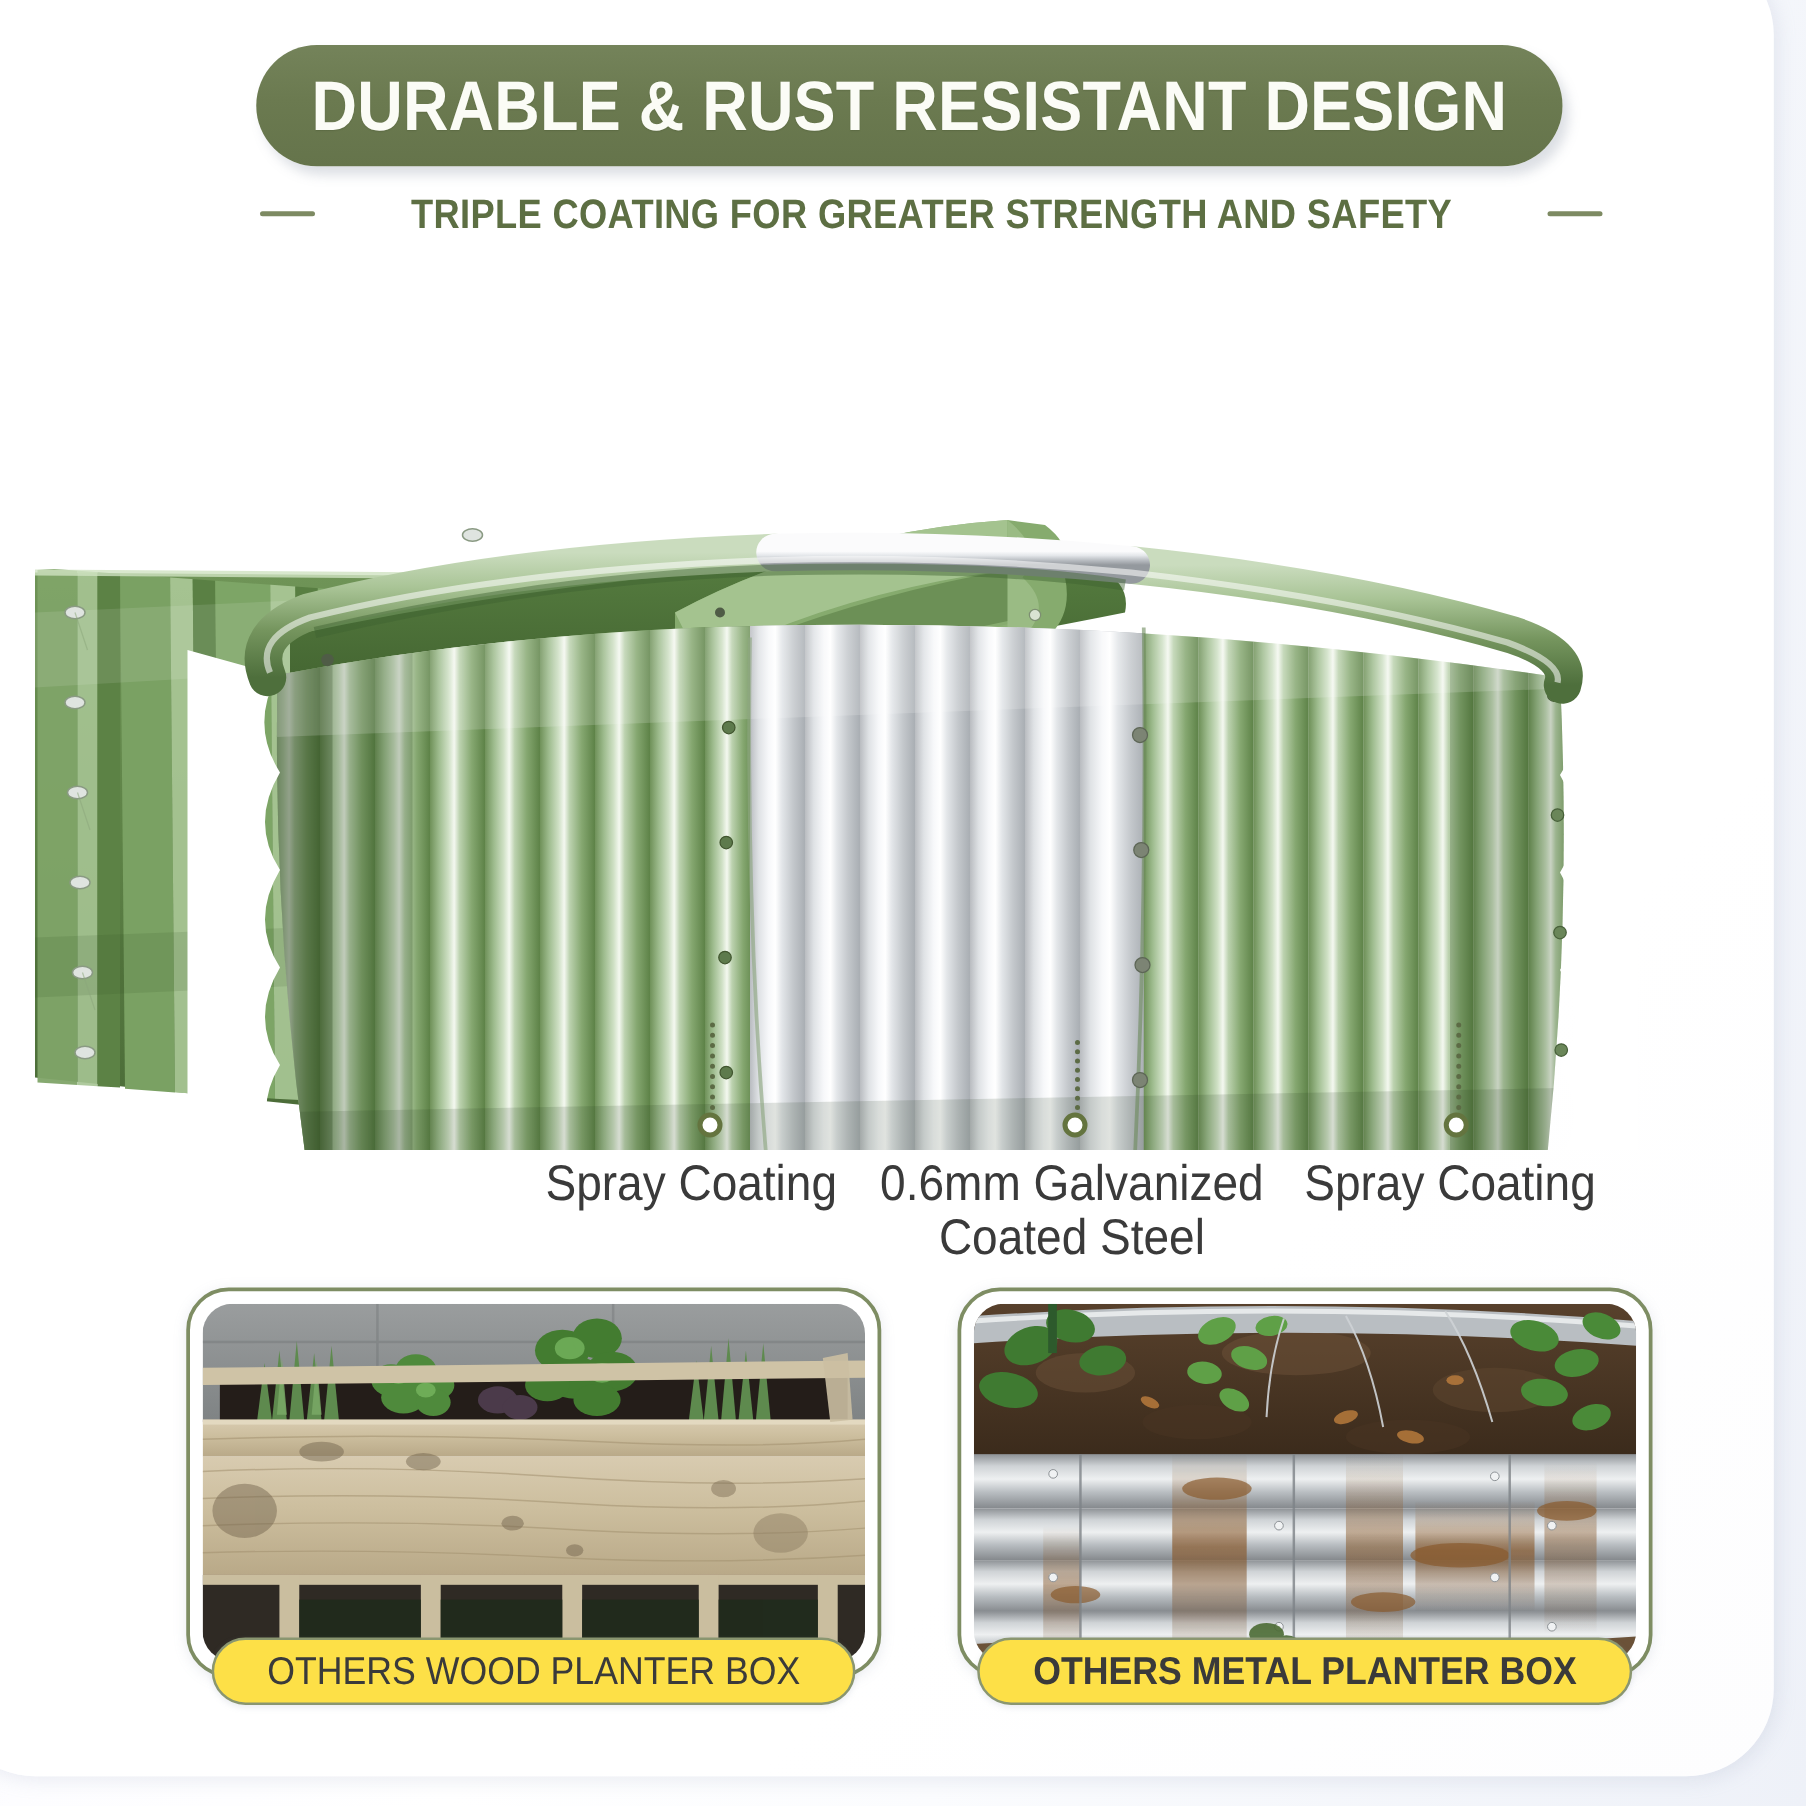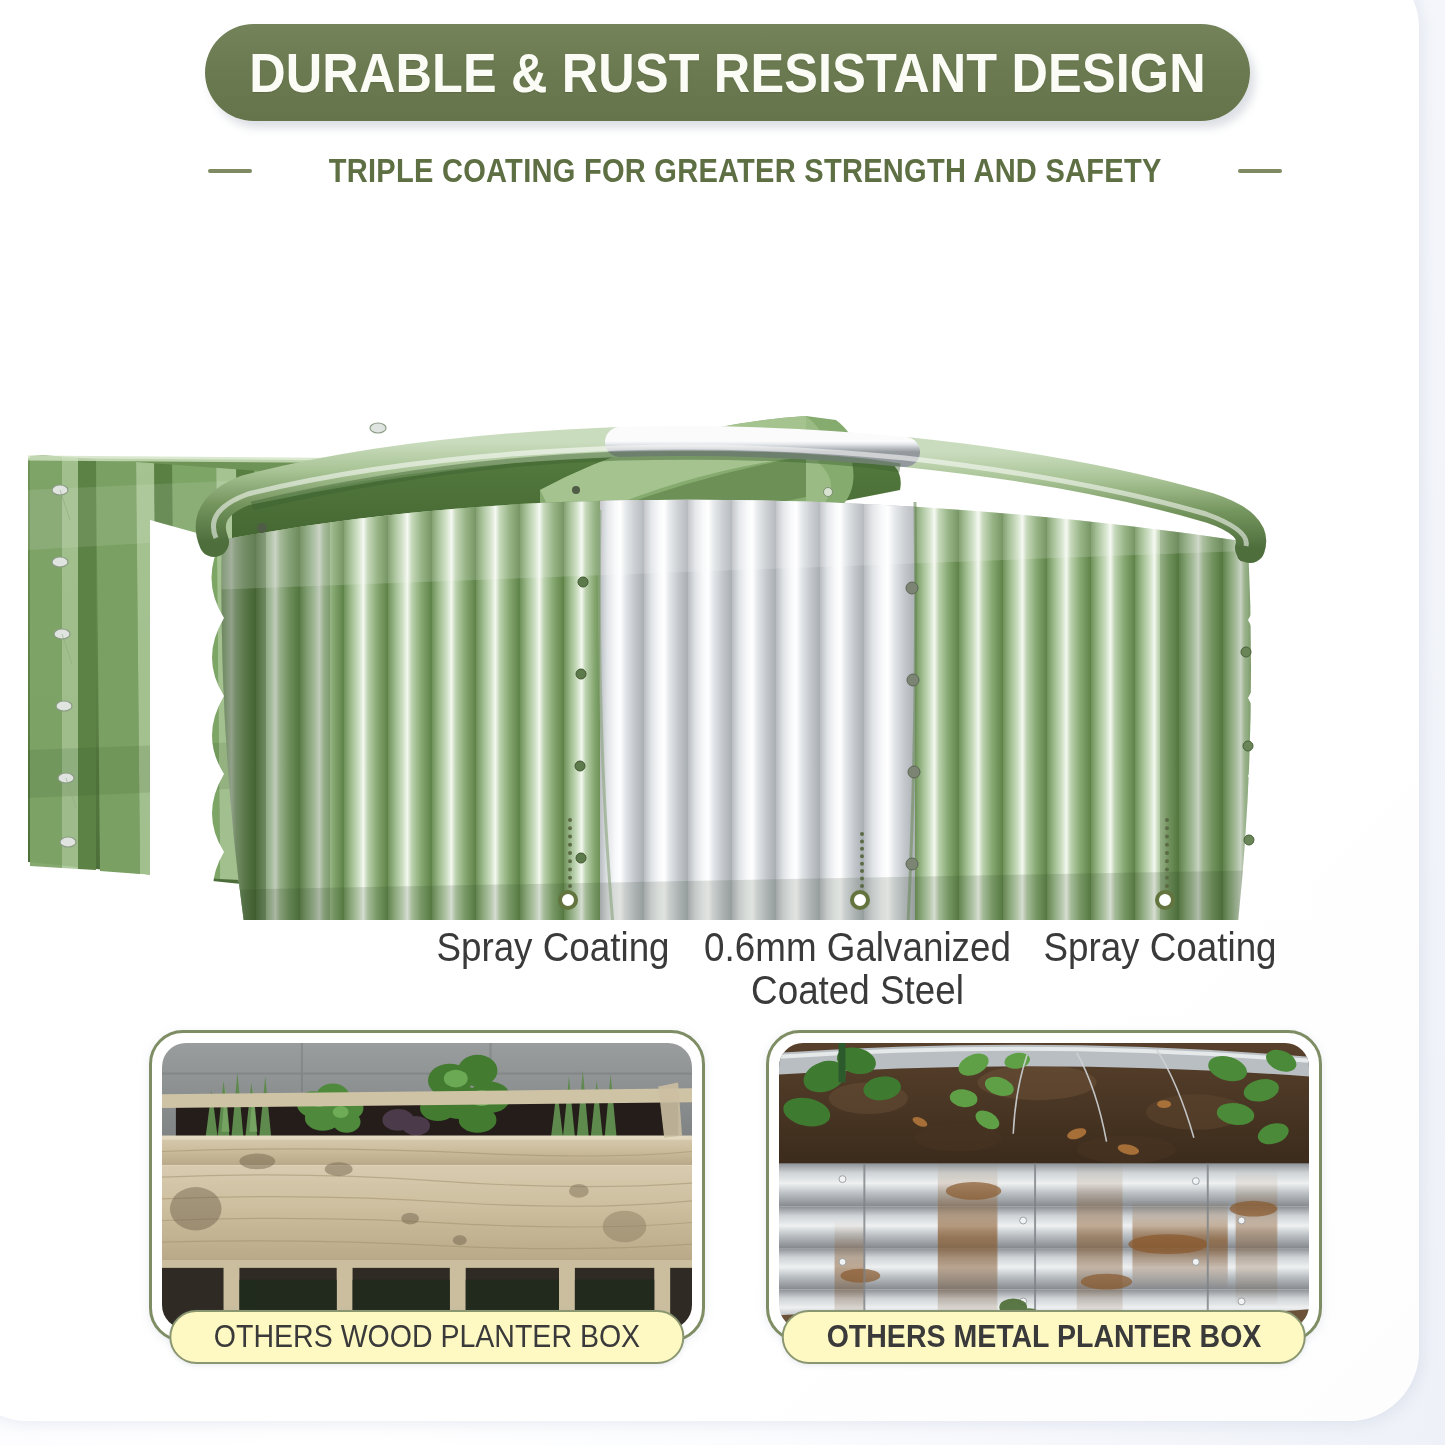--- a/index.html
+++ b/index.html
@@ -22,21 +22,21 @@
   
   #panel-edge {
     position:absolute; left:-42px; top:-42px; right:26px; bottom:24px;
     border-radius:70px;
     background:linear-gradient(135deg,#ffffff 0%, #ffffff 72%, #fdfdfe 100%);
     box-shadow:2px 3px 16px rgba(150,162,190,0.20);
   }
 
   
   #banner {
-    position:absolute; left:205px; top:24px; width:1045px; height:97px;
+    position:absolute; left:205px; top:36px; width:1045px; height:97px;
     background:linear-gradient(180deg,#74835a 0%, #6b7a50 45%, #65744b 100%);
     border-radius:49px;
     box-shadow:5px 7px 9px rgba(120,132,150,0.26);
     display:flex; align-items:center; justify-content:center;
   }
   #banner-title {
     color:#fbfcf6;
     font-size:56px;
     font-weight:700;
     letter-spacing:0.2px;
@@ -102,21 +102,21 @@
     border-radius:24px;
     overflow:hidden;
     position:relative;
   }
   #card-wood  { left:149px; }
   #card-metal { left:766px;font-weight:bold; }
 
   .compare-tag {
     position:absolute; bottom:-25px; left:50%;
     transform:translateX(-50%);
-    background:#fef9c3;
+    background:#fde047;
     border:2px solid #8a9670;
     border-radius:28px;
     height:54px; min-width:396px;
     display:flex; align-items:center; justify-content:center;
     padding:0 24px;
     box-shadow:0 2px 5px rgba(140,150,170,0.18);
   }
   .compare-tag span {
     color:#3a3a3a; font-size:31px; transform:scaleX(0.92); white-space:nowrap;
   }

